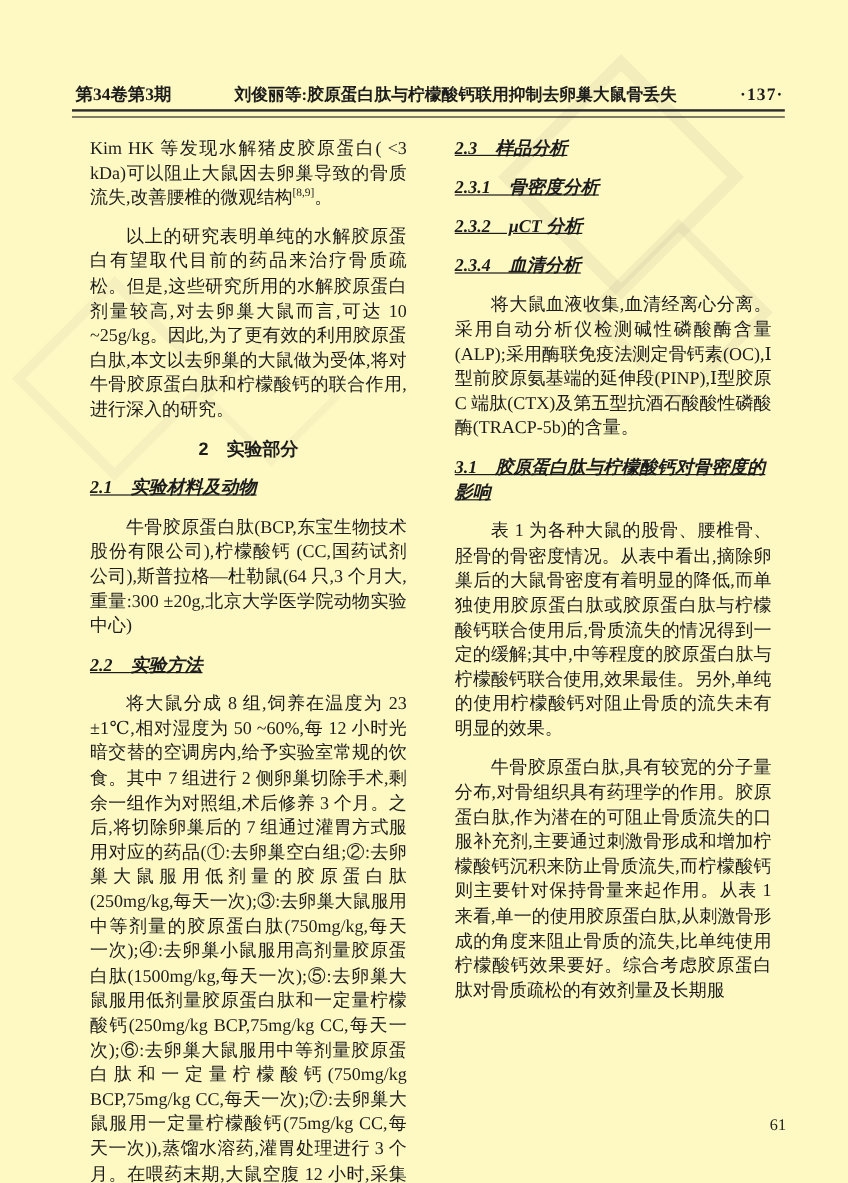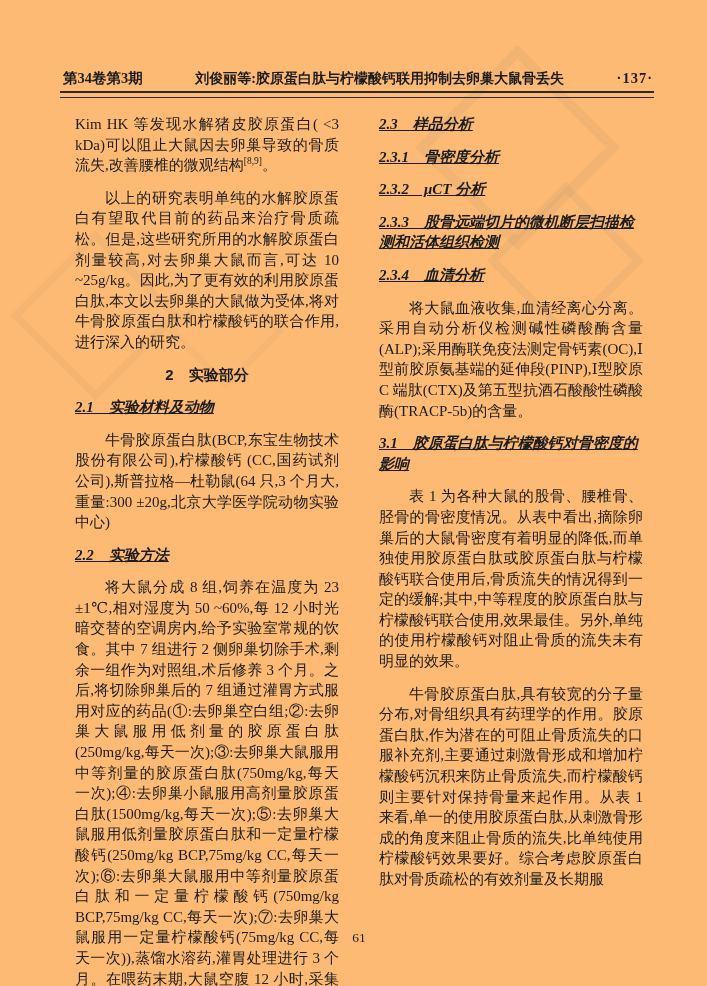--- a/index.html
+++ b/index.html
@@ -5,21 +5,21 @@
   html, body {
     margin: 0;
     padding: 0;
     background: #e8e6e2;
   }
   .page {
     position: relative;
     width: 707px;
     height: 986px;
     margin: 0 auto;
-    background: #fdba74;
+    background: #fef9c3;
     overflow: hidden;
     font-family: "Liberation Serif", "DejaVu Serif", serif;
     color: #1c1c1c;
   }
   
   .wm {
     position: absolute;
     transform: rotate(45deg);
     border: 10px solid rgba(130,124,116,0.09);
     pointer-events: none;
@@ -89,21 +89,21 @@
   }
   sup {
     font-size: 9.5px;
     line-height: 0;
   }
   .footer {
     position: absolute;
     top: 930px;
     left: 63px;
     width: 592px;
-    text-align: center;
+    text-align: right;
     font-size: 13.5px;
   }
 </style>
 </head>
 <body>
 
 <div class="page">
 
   <div class="wm wm1"></div>
   <div class="wm wm2"></div>
@@ -126,21 +126,20 @@
       <h4 class="h-sub">2.1　实验材料及动物</h4>
       <p class="para">牛骨胶原蛋白肽(BCP,东宝生物技术股份有限公司),柠檬酸钙 (CC,国药试剂公司),斯普拉格—杜勒鼠(64 只,3 个月大,重量:300 ±20g,北京大学医学院动物实验中心)</p>
       <h4 class="h-sub">2.2　实验方法</h4>
       <p class="para">将大鼠分成 8 组,饲养在温度为 23 ±1℃,相对湿度为 50 ~60%,每 12 小时光暗交替的空调房内,给予实验室常规的饮食。其中 7 组进行 2 侧卵巢切除手术,剩余一组作为对照组,术后修养 3 个月。之后,将切除卵巢后的 7 组通过灌胃方式服用对应的药品(①:去卵巢空白组;②:去卵巢大鼠服用低剂量的胶原蛋白肽(250mg/kg,每天一次);③:去卵巢大鼠服用中等剂量的胶原蛋白肽(750mg/kg,每天一次);④:去卵巢小鼠服用高剂量胶原蛋白肽(1500mg/kg,每天一次);⑤:去卵巢大鼠服用低剂量胶原蛋白肽和一定量柠檬酸钙(250mg/kg BCP,75mg/kg CC,每天一次);⑥:去卵巢大鼠服用中等剂量胶原蛋白肽和一定量柠檬酸钙(750mg/kg BCP,75mg/kg CC,每天一次);⑦:去卵巢大鼠服用一定量柠檬酸钙(75mg/kg CC,每天一次)),蒸馏水溶药,灌胃处理进行 3 个月。在喂药末期,大鼠空腹 12 小时,采集血液样本,分离血清。之后,将大鼠解剖,取大鼠右股骨及第五腰椎骨,盐水溶液内 -20℃保存。将股骨活骨样品固定,进行微机断层扫描检测和组织形态学检测。</p>
     </div>
 
     <div class="col">
       <h4 class="h-sub">2.3　样品分析</h4>
       <h4 class="h-sub">2.3.1　骨密度分析</h4>
       <h4 class="h-sub">2.3.2　μCT 分析</h4>
-      <h4 class="h-sub">2.3.3　股骨远端切片的微机断层扫描检测和活体组织检测</h4>
       <h4 class="h-sub">2.3.4　血清分析</h4>
       <p class="para">将大鼠血液收集,血清经离心分离。采用自动分析仪检测碱性磷酸酶含量(ALP);采用酶联免疫法测定骨钙素(OC),Ⅰ型前胶原氨基端的延伸段(PINP),Ⅰ型胶原 C 端肽(CTX)及第五型抗酒石酸酸性磷酸酶(TRACP-5b)的含量。</p>
       <h4 class="h-sub">3.1　胶原蛋白肽与柠檬酸钙对骨密度的影响</h4>
       <p class="para">表 1 为各种大鼠的股骨、腰椎骨、胫骨的骨密度情况。从表中看出,摘除卵巢后的大鼠骨密度有着明显的降低,而单独使用胶原蛋白肽或胶原蛋白肽与柠檬酸钙联合使用后,骨质流失的情况得到一定的缓解;其中,中等程度的胶原蛋白肽与柠檬酸钙联合使用,效果最佳。另外,单纯的使用柠檬酸钙对阻止骨质的流失未有明显的效果。</p>
       <p class="para">牛骨胶原蛋白肽,具有较宽的分子量分布,对骨组织具有药理学的作用。胶原蛋白肽,作为潜在的可阻止骨质流失的口服补充剂,主要通过刺激骨形成和增加柠檬酸钙沉积来防止骨质流失,而柠檬酸钙则主要针对保持骨量来起作用。从表 1 来看,单一的使用胶原蛋白肽,从刺激骨形成的角度来阻止骨质的流失,比单纯使用柠檬酸钙效果要好。综合考虑胶原蛋白肽对骨质疏松的有效剂量及长期服</p>
     </div>
 
   </div>
 
   <div class="footer">

